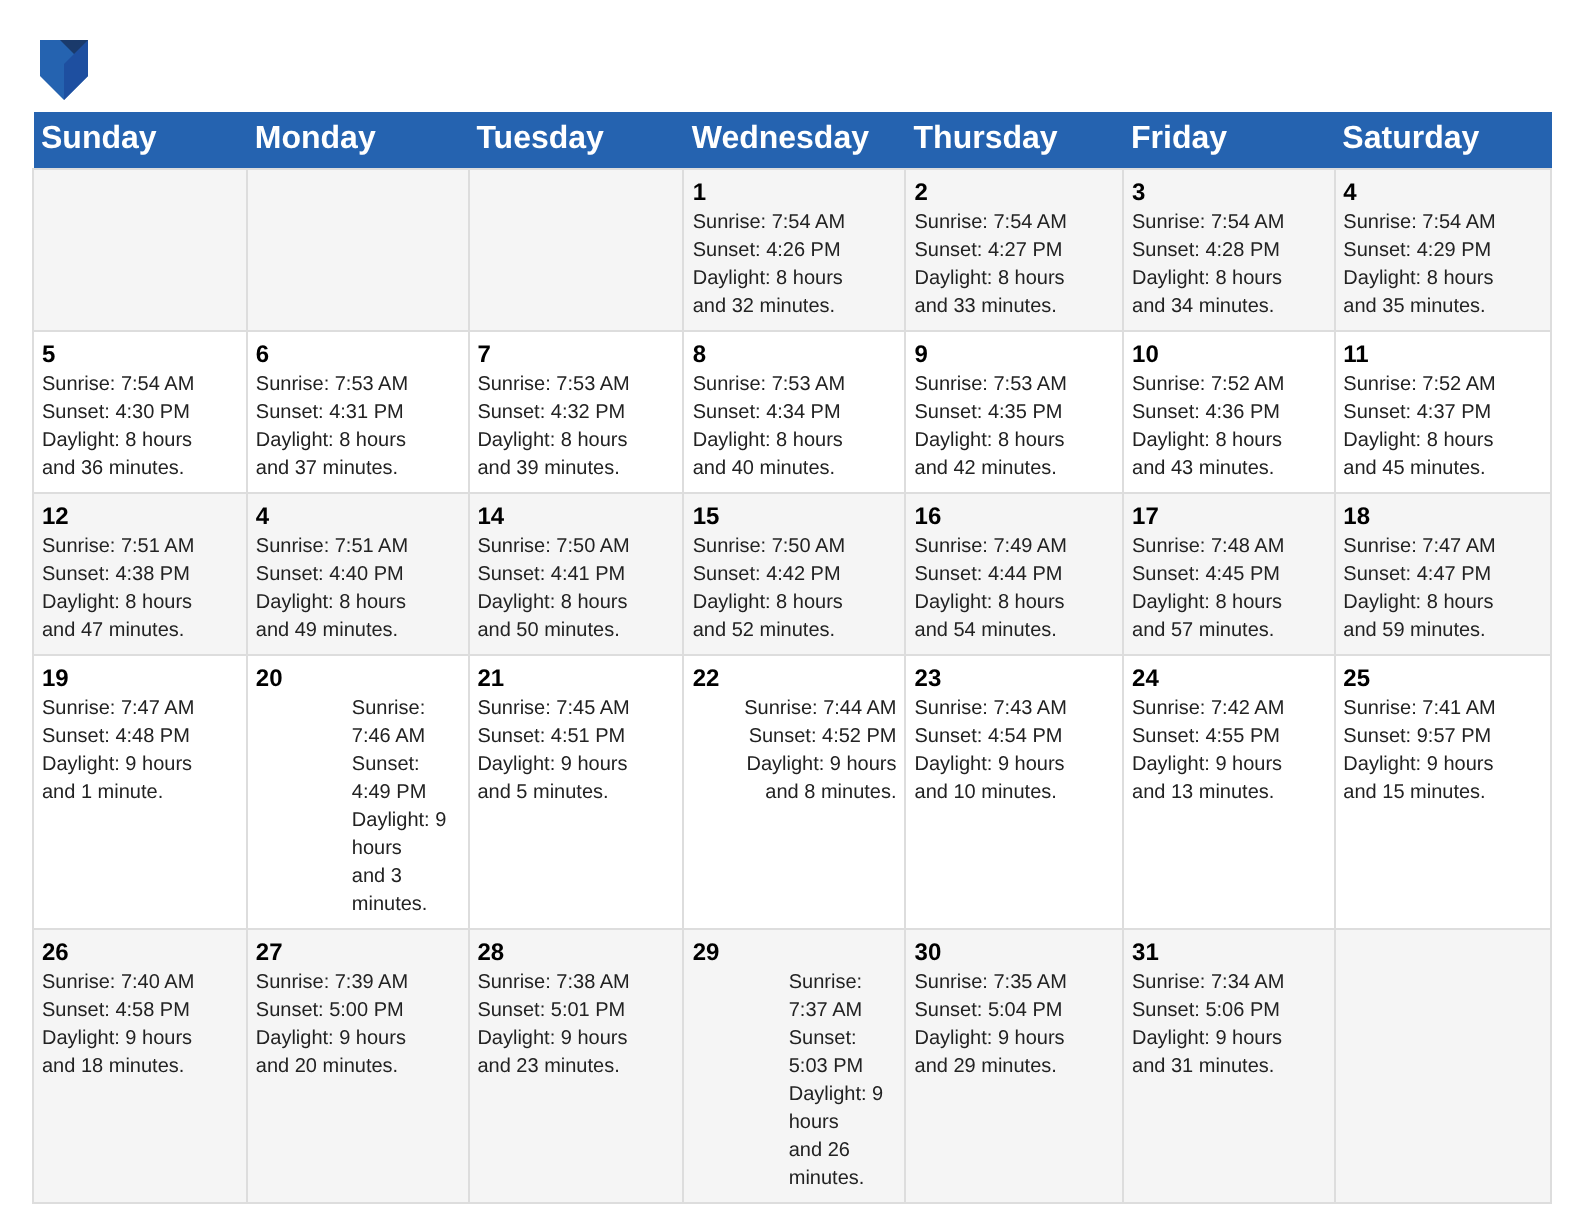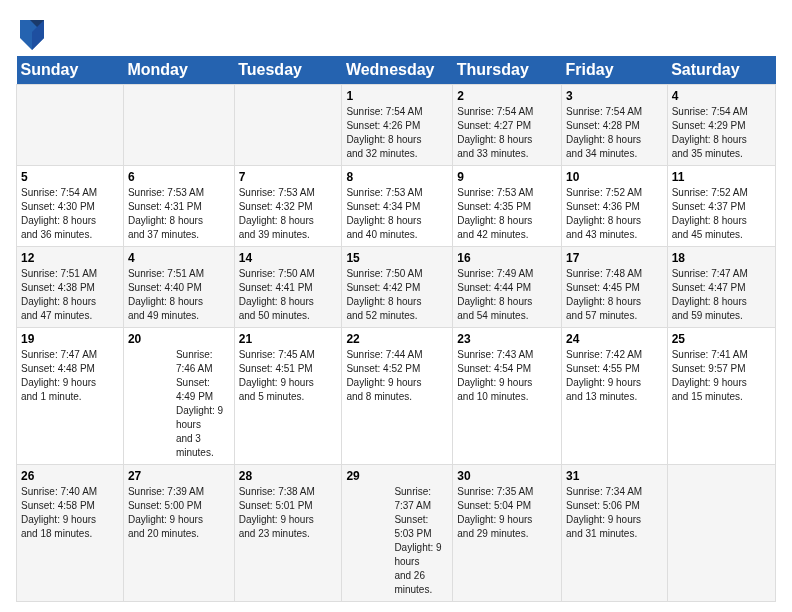--- a/index.html
+++ b/index.html
@@ -270,21 +270,21 @@
         </td>
         <td>
           <span class="day-num">21</span>
           <div class="day-info" style="white-space: pre-line;">Sunrise: 7:45 AM
 Sunset: 4:51 PM
 Daylight: 9 hours
 and 5 minutes.</div>
         </td>
         <td>
           <span class="day-num">22</span>
-          <div class="day-info" style="white-space: pre-line;">Sunrise: 7:44 AM
+          <div class="day-info" style="white-space: pre-line; text-align: right;">Sunrise: 7:44 AM
 Sunset: 4:52 PM
 Daylight: 9 hours
 and 8 minutes.</div>
         </td>
         <td>
           <span class="day-num">23</span>
           <div class="day-info" style="white-space: pre-line;">Sunrise: 7:43 AM
 Sunset: 4:54 PM
 Daylight: 9 hours
 and 10 minutes.</div>

